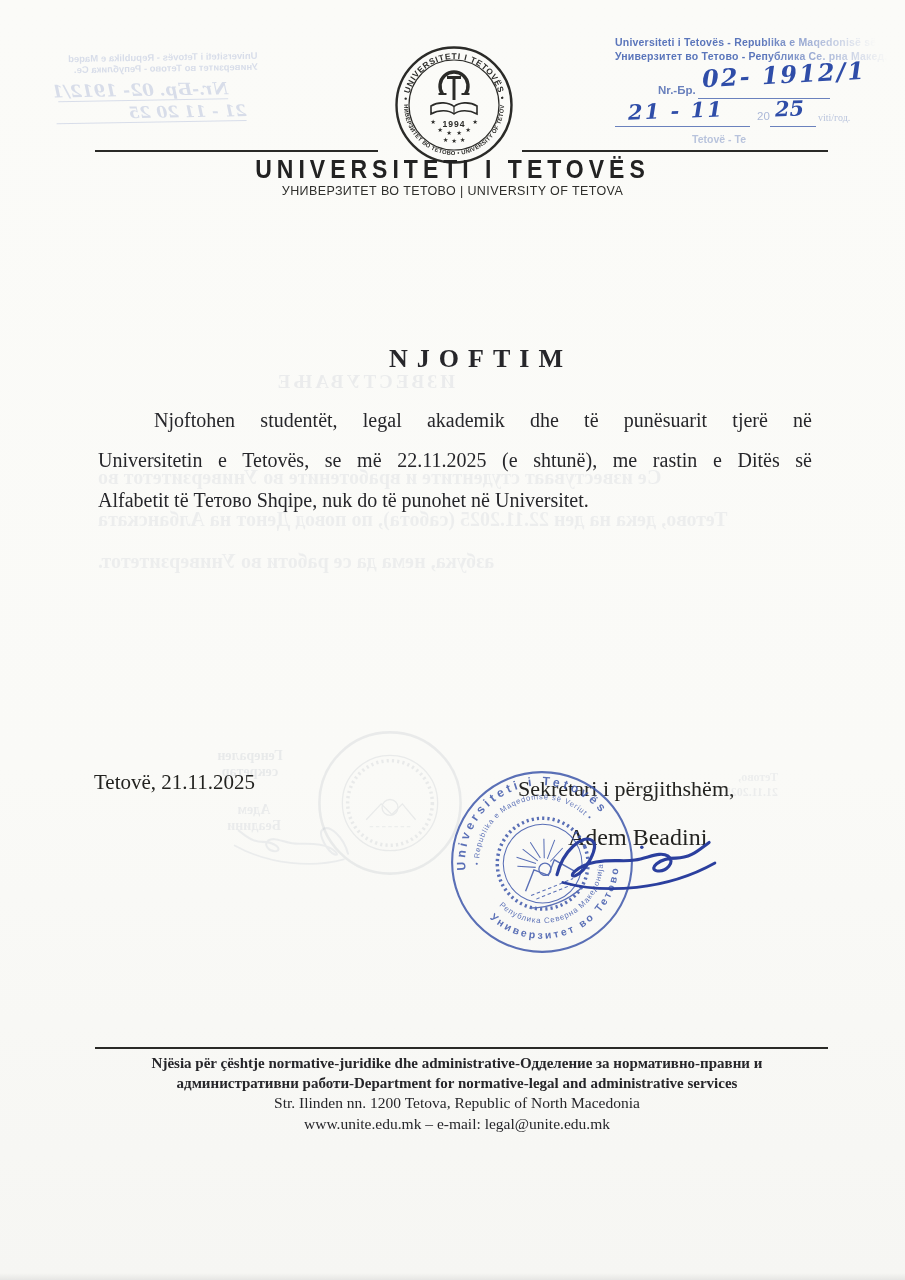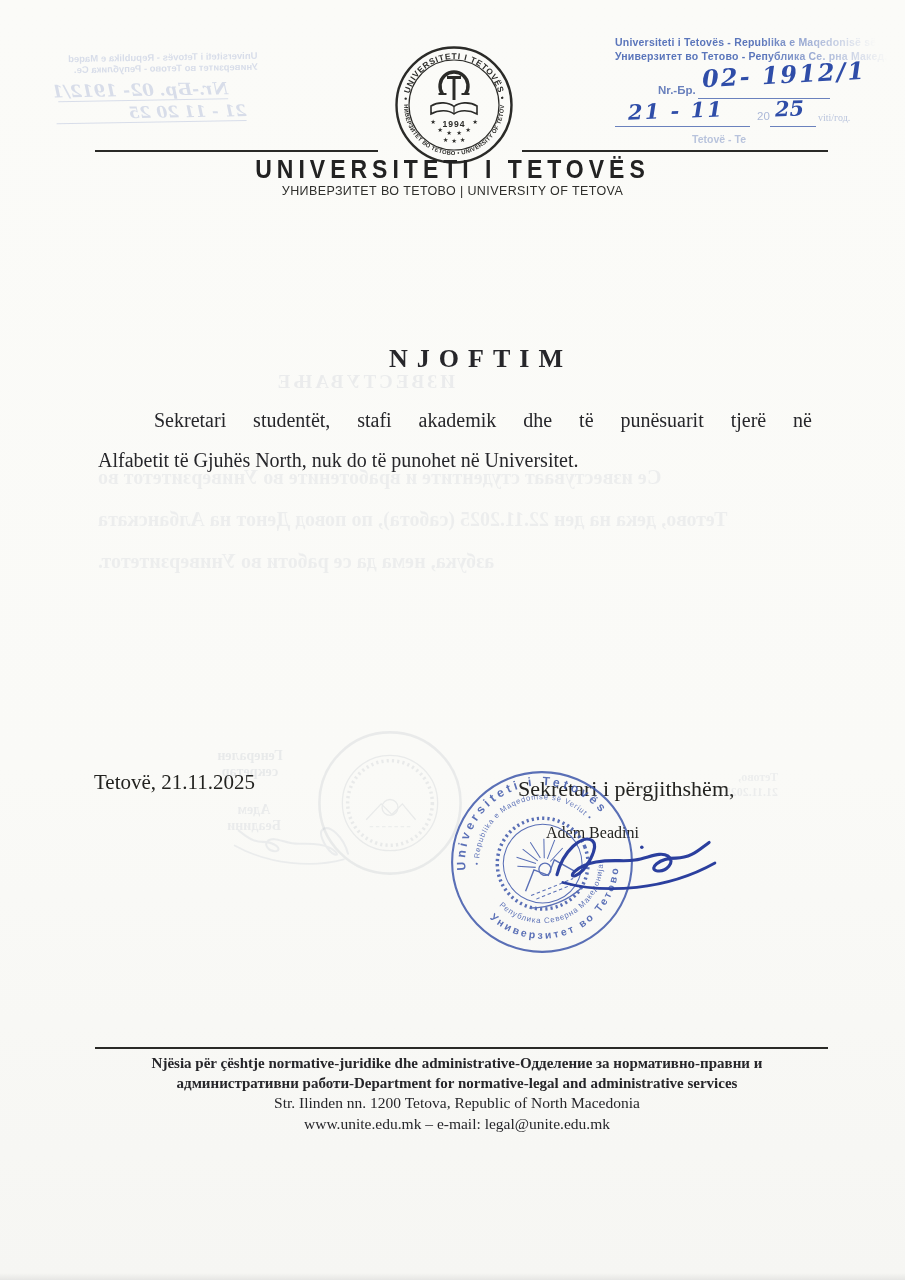--- a/index.html
+++ b/index.html
@@ -35,21 +35,21 @@
   
   .njoftim{left:0;width:905px;top:344px;text-align:center;font-weight:bold;
     font-size:26px;letter-spacing:9px;transform:translateX(28px);color:#26262a;}
   .body-wrap{left:98px;top:400px;width:714px;font-size:20px;line-height:40px;color:#26262a;}
   .jline{text-align:justify;text-align-last:justify;}
   .indent{text-indent:56px;}
 
   
   .place-date{left:94px;top:770px;font-size:21px;}
   .sek-role{left:518px;top:776px;font-size:22px;}
-  .sek-name{left:546px;top:824px;font-size:16px;}
+  .sek-name{left:568px;top:824px;font-size:24px;}
 
   
   .ghost{position:absolute;transform:scaleX(-1);color:#8f99ad;}
   .ghost-blue{color:#7b8fc4;}
   .g-title{left:295px;top:371px;width:160px;text-align:center;font-weight:bold;
     font-size:19px;letter-spacing:3px;opacity:.14;}
   .g-b{width:714px;left:98px;font-size:20px;text-align:right;opacity:.12;font-weight:bold;}
   .g-small{font-size:14px;font-weight:bold;opacity:.16;}
   .g-sigline{opacity:.14;}
   svg{display:block;}
@@ -133,22 +133,23 @@
     <div class="abs hand" style="left:165px;top:60px;font-size:21px;transform:rotate(-2deg);">25</div>
     <div class="u-line" style="left:160px;top:90px;width:46px;"></div>
     <div class="abs sans faded" style="left:208px;top:76px;font-size:10px;color:#8296c6;font-family:Liberation Serif, serif;">viti/год.</div>
     <div class="abs sans faded" style="left:82px;top:97px;font-size:10.5px;font-weight:bold;color:#8296c6;text-align:right;">Tetovë - Те</div>
   </div>
 
   <div class="abs njoftim">NJOFTIM</div>
   <div class="ghost g-title serif">ИЗВЕСТУВАЊЕ</div>
 
   <div class="abs body-wrap">
-    <div class="jline indent">Sekretari studentët, stafi akademik dhe të punësuarit tjerë në</div>
-    <div>Alfabetit të Gjuhës North, nuk do të punohet në Universitet.</div>
+    <div class="jline indent">Njoftohen studentët, legal akademik dhe të punësuarit tjerë në</div>
+    <div class="jline">Universitetin e Tetovës, se më 22.11.2025 (e shtunë), me rastin e Ditës së</div>
+    <div>Alfabetit të Тетово Shqipe, nuk do të punohet në Universitet.</div>
   </div>
 
   <div class="ghost g-b serif" style="top:466px;">Се известуваат студентите и вработените во Универзитетот во</div>
   <div class="ghost g-b serif" style="top:508px;">Тетово, дека на ден 22.11.2025 (сабота), по повод Денот на Албанската</div>
   <div class="ghost g-b serif" style="top:550px;">азбука, нема да се работи во Универзитетот.</div>
 
   <div class="abs place-date">Tetovë, 21.11.2025</div>
   <div class="abs sek-role">Sekretari i përgjithshëm,</div>
   <div class="abs sek-name">Adem Beadini</div>
 

